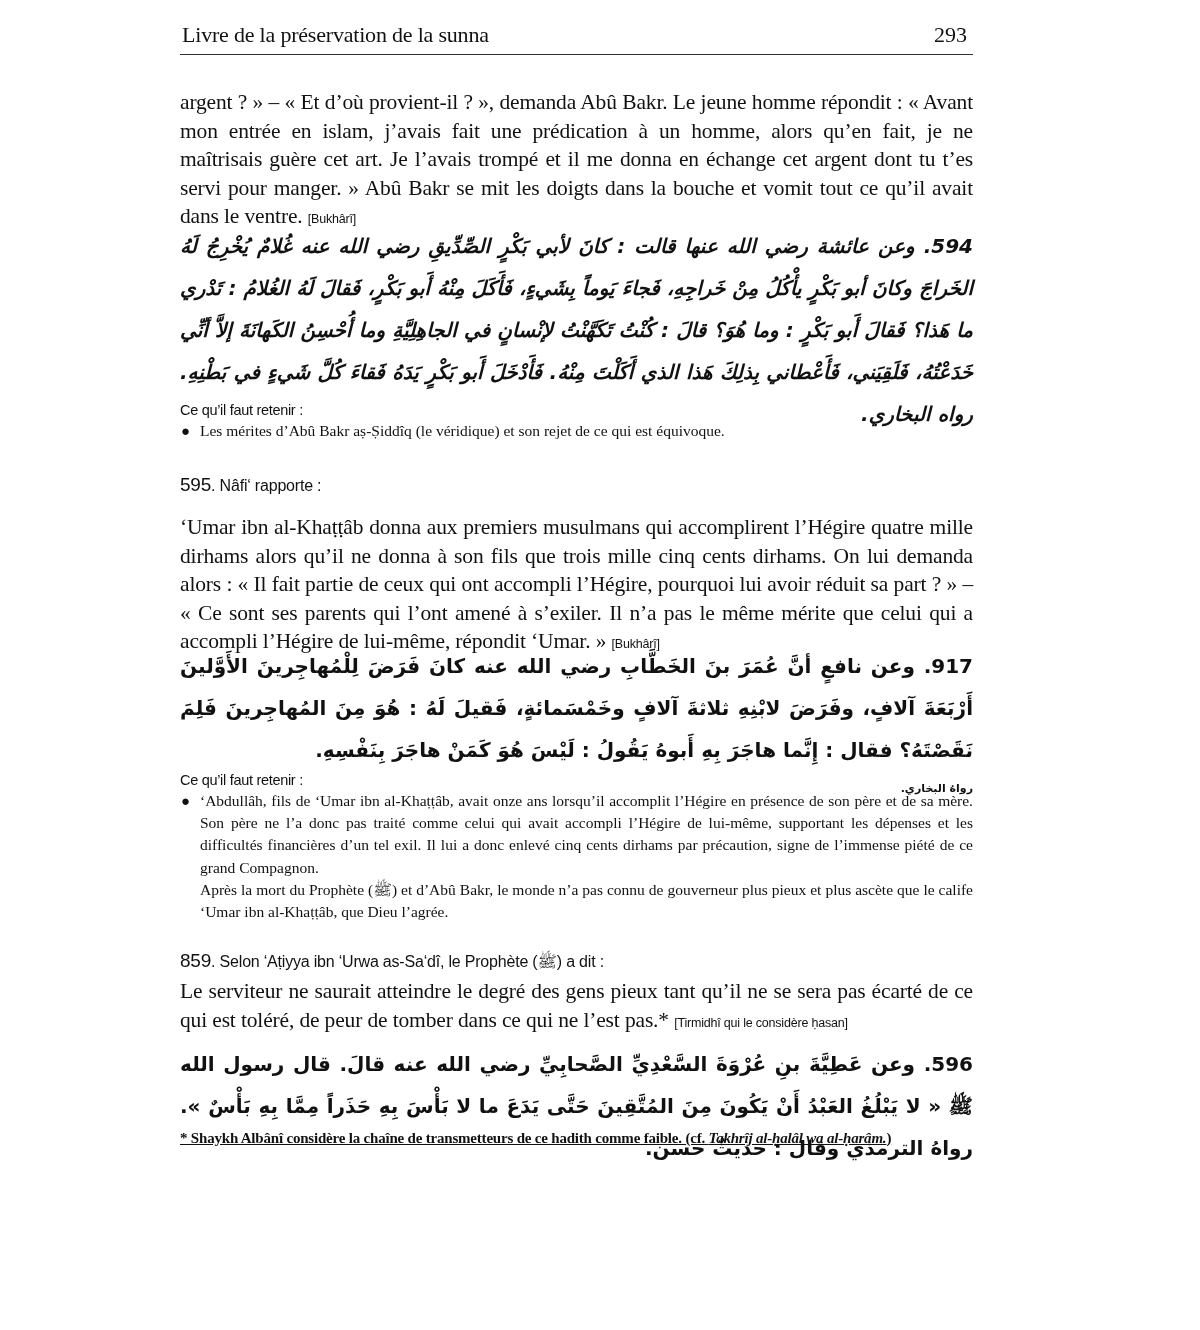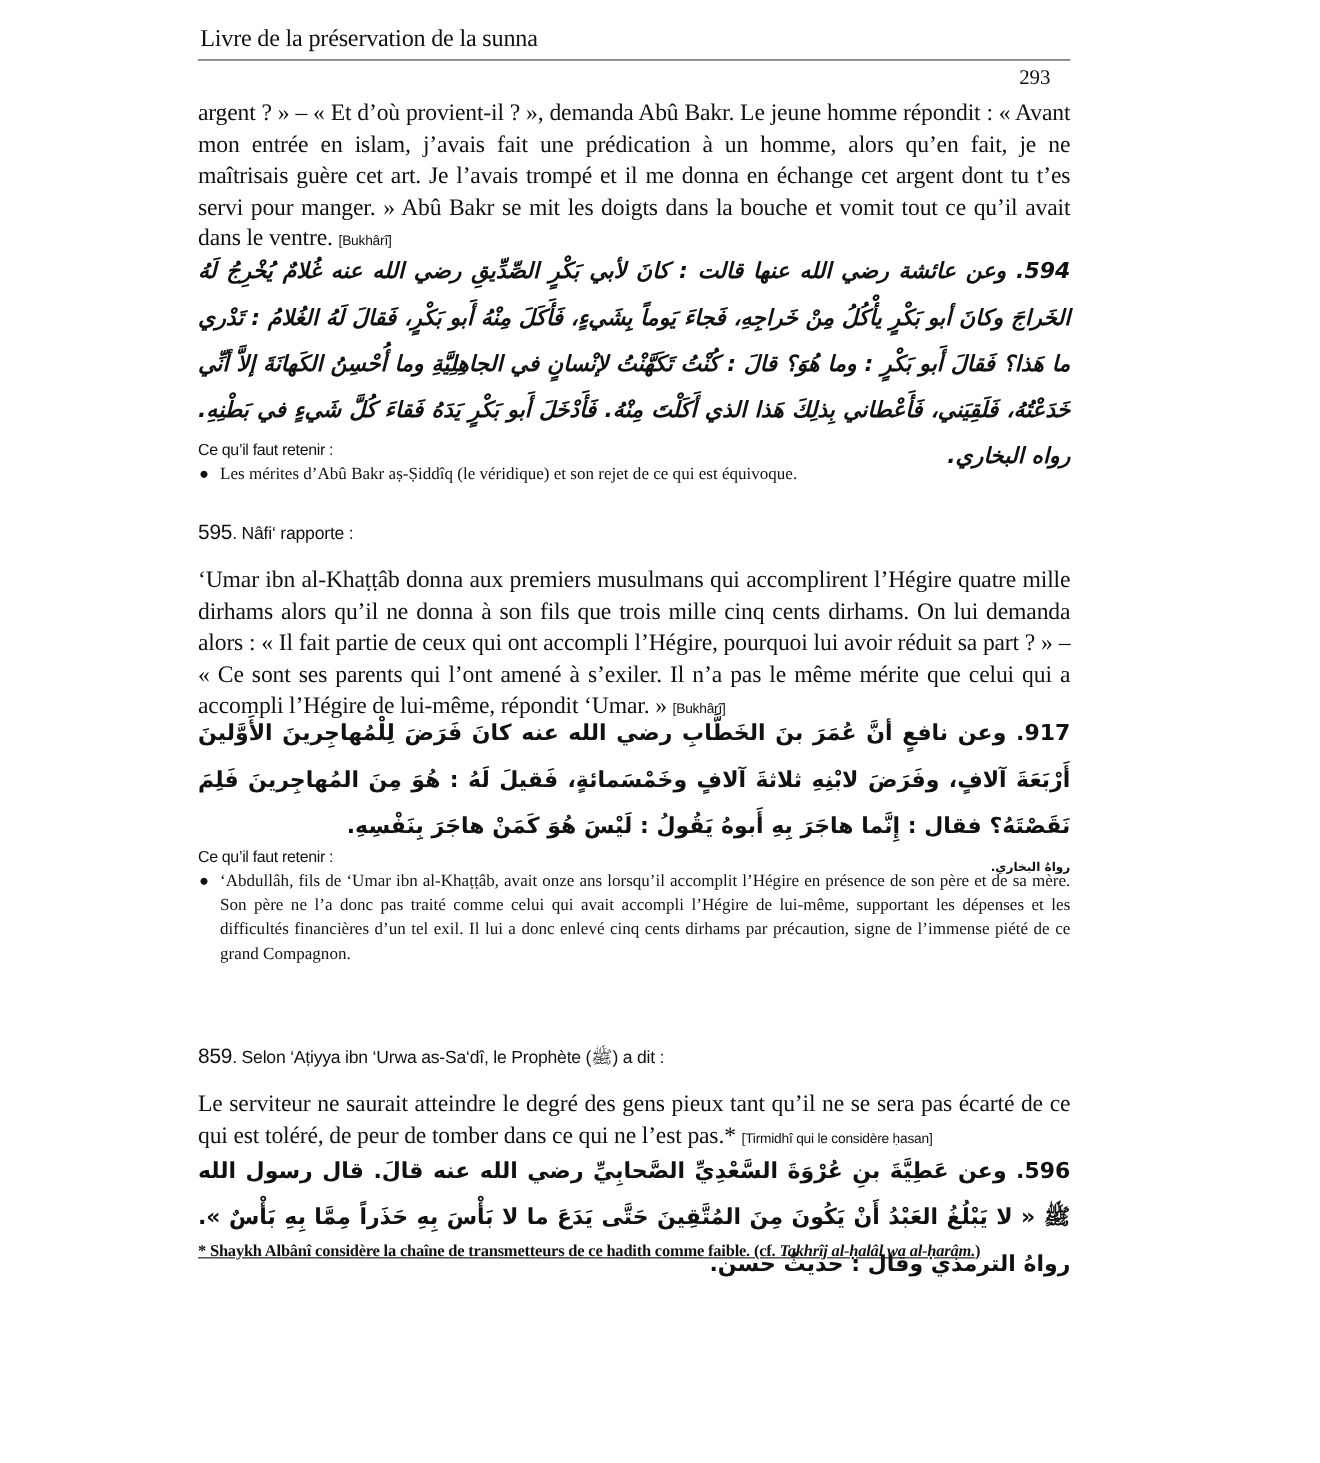--- a/index.html
+++ b/index.html
@@ -31,24 +31,23 @@
     }
     .running-title {
       position: absolute;
       left: 2px;
       top: 2px;
       font-size: 22px;
       letter-spacing: -0.2px;
     }
     .page-number {
       position: absolute;
-      right: 18px;
+      right: 6px;
       top: 2px;
-      font-size: 19px;
-      margin-top: 38px;
+      font-size: 22px;
     }
     .block {
       position: absolute;
       left: 0;
       width: 793px;
     }
     .fr-body {
       font-size: 21.5px;
       line-height: 28.6px;
       text-align: justify;
@@ -160,29 +159,30 @@
     <p style="font-size:11px; line-height:36px; font-weight:bold;">رواهُ البخاري.</p>
   </div>
 
   <div class="block" style="top:770px;">
     <div class="retain-label">Ce qu’il faut retenir :</div>
     <ul class="retain-list">
       <li>
         <span class="bullet">●</span>
         <span>‘Abdullâh, fils de ‘Umar ibn al-Khaṭṭâb, avait onze ans lorsqu’il accomplit l’Hégire en présence de son père et de sa mère. Son père ne l’a donc pas traité comme celui qui avait accompli l’Hégire de lui-même, supportant les dépenses et les difficultés financières d’un tel exil. Il lui a donc enlevé cinq cents dirhams par précaution, signe de l’immense piété de ce grand Compagnon.</span>
         <br>
+        <span>Après la mort du Prophète (ﷺ) et d’Abû Bakr, le monde n’a pas connu de gouverneur plus pieux et plus ascète que le calife ‘Umar ibn al-Khaṭṭâb, que Dieu l’agrée.</span>
       </li>
     </ul>
   </div>
 
   <div class="block" style="top:950px;">
     <div class="hadith-head">
       <span class="hadith-num">859</span><span>. Selon ‘Aṭiyya ibn ‘Urwa as-Sa‘dî, le Prophète (ﷺ) a dit :</span>
     </div>
-    <div class="fr-body" style="margin-top:16px;">
+    <div class="fr-body" style="margin-top:4px;">
       <p>
         <span>Le serviteur ne saurait atteindre le degré des gens pieux tant qu’il ne se sera pas écarté de ce qui est toléré, de peur de tomber dans ce qui ne l’est pas.*</span>
         <span class="ref">[Tirmidhî qui le considère ḥasan]</span>
       </p>
     </div>
   </div>
 
   <div class="block ar" style="top:1043px;">
     <p>596. وعن عَطِيَّةَ بنِ عُرْوَةَ السَّعْدِيِّ الصَّحابِيِّ رضي الله عنه قالَ. قال رسول الله ﷺ « لا يَبْلُغُ العَبْدُ أَنْ يَكُونَ مِنَ المُتَّقِينَ حَتَّى يَدَعَ ما لا بَأْسَ بِهِ حَذَراً مِمَّا بِهِ بَأْسٌ ». رواهُ الترمذي وقال : حديثٌ حسن.</p>
   </div>

